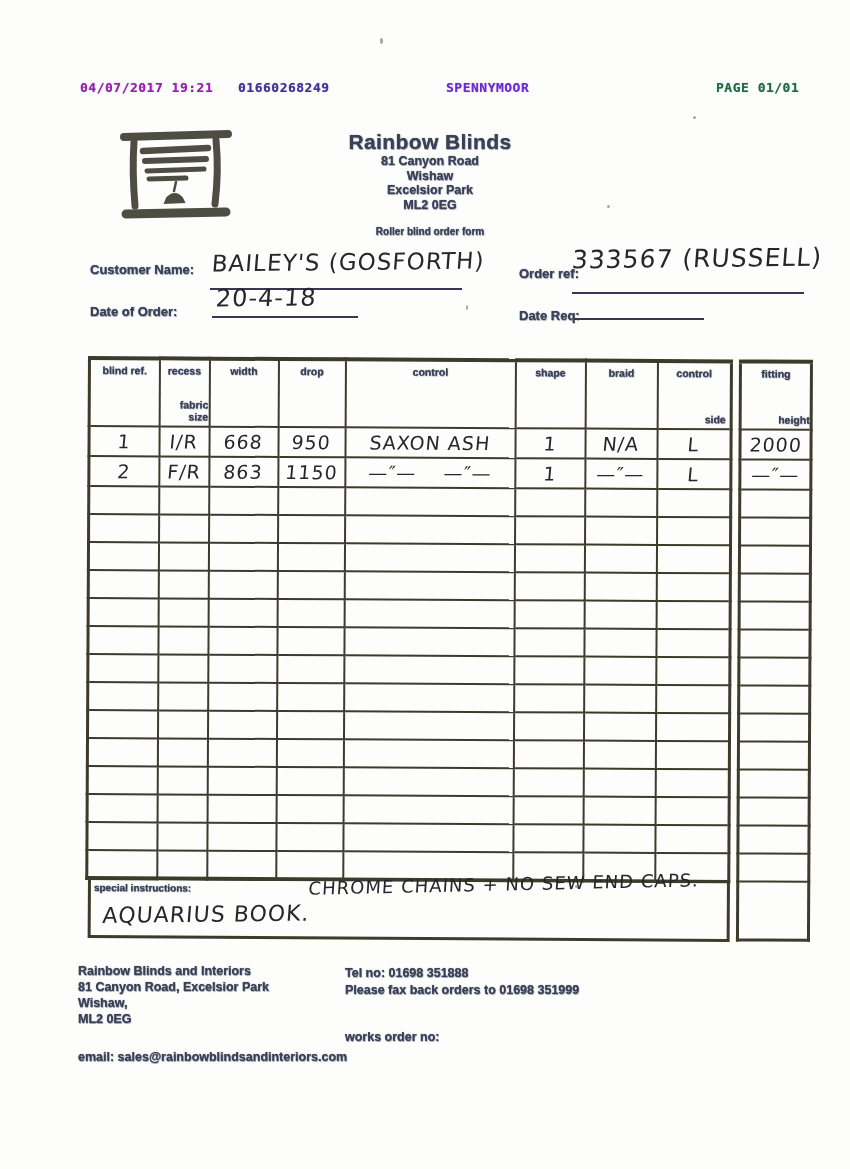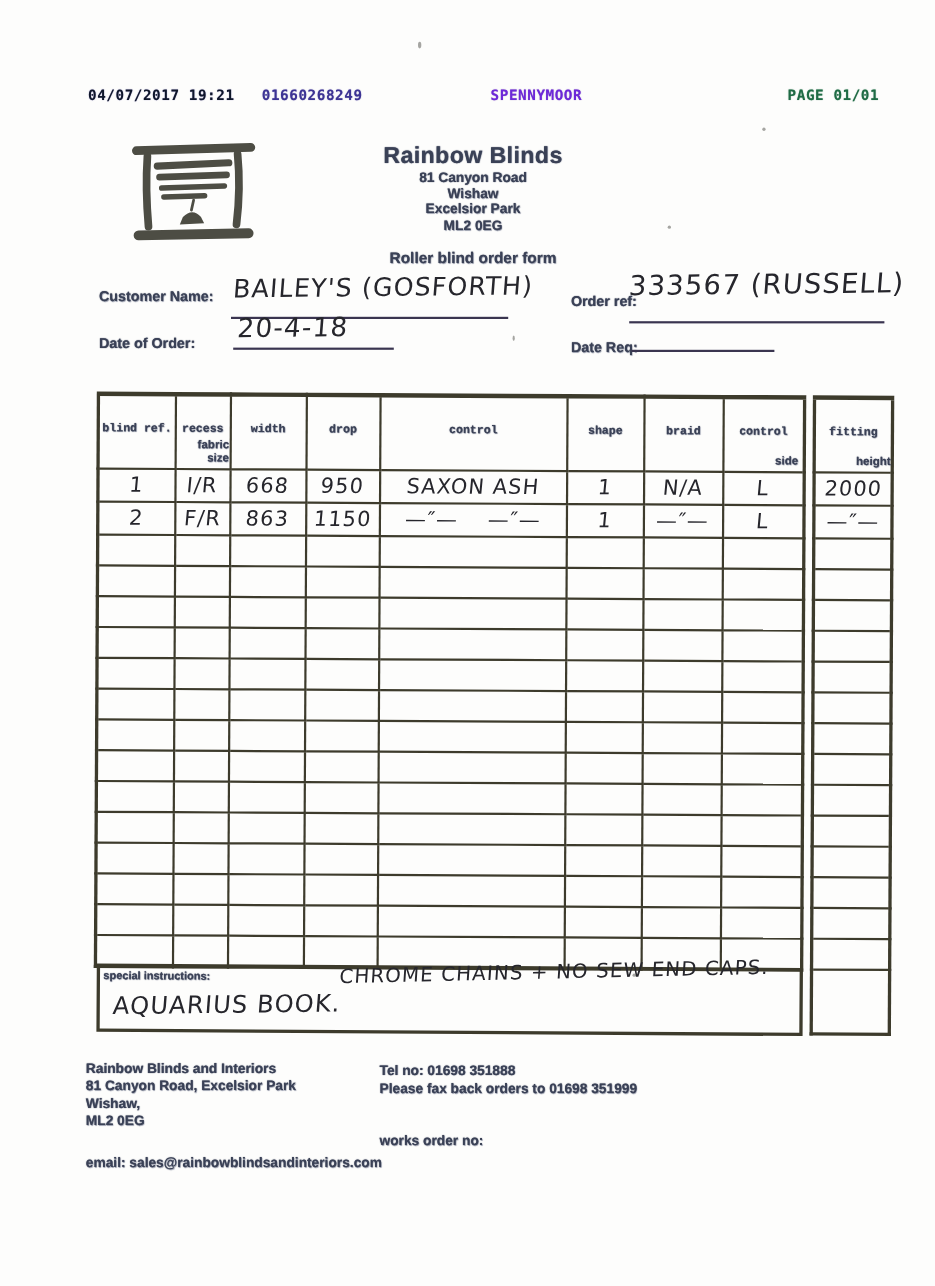--- a/index.html
+++ b/index.html
@@ -2,53 +2,53 @@
 <html><head>
 <meta charset="utf-8">
 <style>
   * { margin:0; padding:0; box-sizing:border-box; }
   html,body { width:850px; height:1169px; }
   body { font-family:"Liberation Sans", sans-serif; background:#ffffff; position:relative; overflow:hidden; }
   .sheet { position:absolute; inset:0; background:#fdfdfc; }
 
   
   .fax-header { position:absolute; top:80px; left:0; width:100%; font-family:"DejaVu Sans Mono", monospace; font-weight:bold; font-size:13px; letter-spacing:.5px; }
-  .fax-dt   { position:absolute; left:80px;  color:#0f172a; text-shadow:0 0 1px rgba(61,52,148,.6); }
+  .fax-dt   { position:absolute; left:80px;  color:#a21caf; text-shadow:0 0 1px rgba(61,52,148,.6); }
   .fax-num  { position:absolute; left:238px; color:#3d3494; text-shadow:0 0 1px rgba(61,52,148,.6); }
   .fax-sta  { position:absolute; left:446px; color:#6d28d9; text-shadow:0 0 1px rgba(91,47,158,.6); }
   .fax-page { position:absolute; left:716px; color:#1f6b45; text-shadow:0 0 1px rgba(31,107,69,.6); }
 
   
   .print { color:#3a4156; text-shadow:0 0 1px rgba(58,65,86,.85), .6px .6px .7px rgba(70,80,110,.45); }
 
   .logo { position:absolute; left:118px; top:126px; }
 
   .co-block { position:absolute; left:280px; top:130px; width:300px; text-align:center; }
   .co-name  { font-size:21px; font-weight:bold; letter-spacing:.4px; }
   .co-line  { font-size:12.5px; font-weight:bold; line-height:14.5px; }
-  .form-title { position:absolute; left:280px; top:226px; width:300px; text-align:center; font-size:14px; font-weight:bold; }
+  .form-title { position:absolute; left:280px; top:226px; width:300px; text-align:center; font-size:10px; font-weight:bold; }
 
   .lbl { position:absolute; font-size:13px; font-weight:bold; }
 
   
   .hw { font-family:"DejaVu Sans", sans-serif; color:#26262c; display:inline-block; transform:skewX(-5deg) rotate(-.6deg); letter-spacing:1px; white-space:nowrap; }
   .u-line { position:absolute; border-bottom:2.2px solid #3a3550; }
 
   .hw-customer { position:absolute; left:212px; top:249px; font-size:23px; }
   .hw-orderref { position:absolute; left:572px; top:244px; font-size:25px; }
   .hw-date     { position:absolute; left:216px; top:284px; font-size:24px; }
 
   
   .table-area { position:absolute; left:88px; top:356px; transform:rotate(.3deg); transform-origin:top left; display:flex; align-items:flex-start; }
   table { border-collapse:collapse; table-layout:fixed; }
   .order-table { width:642px; border:3px solid #3d3b2c; border-top-width:4px; }
   .fit-table   { width:74px;  border:3px solid #3d3b2c; border-top-width:4px; margin-left:6px; }
   th, td { border:2px solid #3d3b2c; padding:0 2px; }
   th { height:68px; vertical-align:top; font-size:10.5px; font-weight:bold; text-align:center; position:relative; }
-  .th-top { padding-top:24px;font-family:Liberation Mono, monospace; }
+  .th-top { padding-top:4px; }
   .th-sub { position:absolute; bottom:3px; left:0; right:0; text-align:right; }
   .th-sub.right { text-align:right; padding-right:4px; }
   td { height:28px; }
   tr.filled td { height:30px; text-align:center; font-size:19px; overflow:visible; }
   tr.filled .hw { transform:skewX(-5deg); }
   td.ditto { word-spacing:20px; }
   tr.tall-end td { height:58px; }
 
   
   .spec-box { position:absolute; left:88px; top:876px; width:642px; height:62px; border:3px solid #3d3b2c; transform:rotate(.35deg); transform-origin:top left; }

